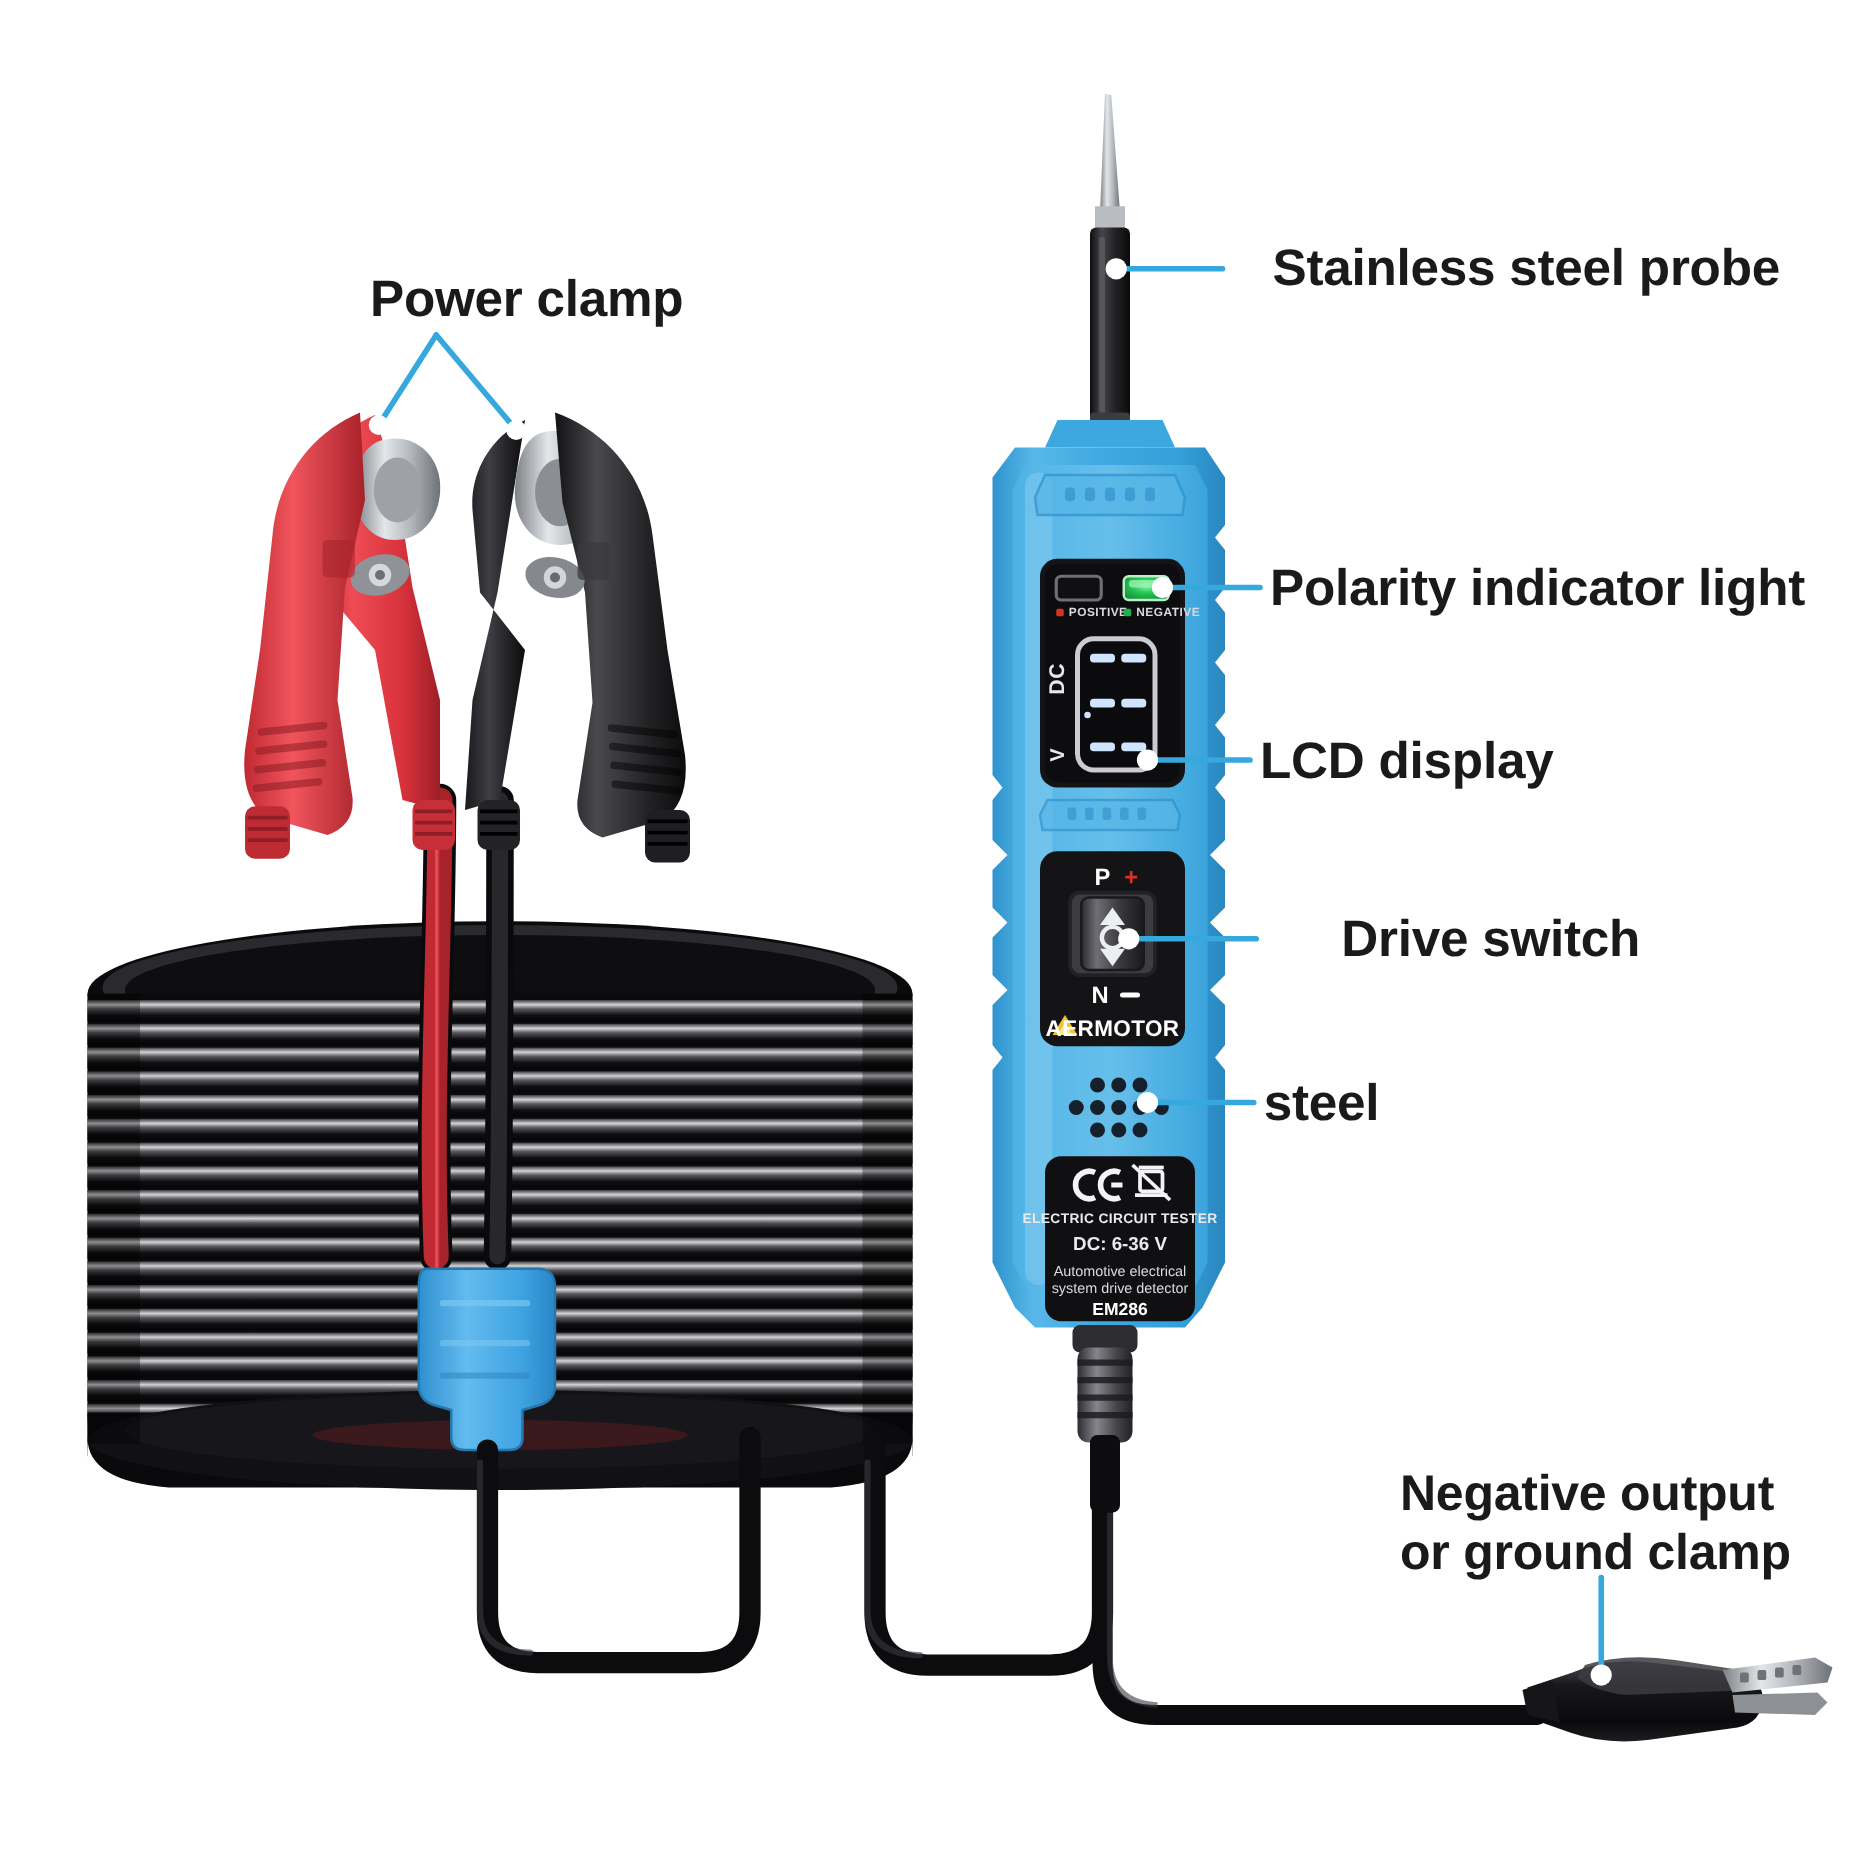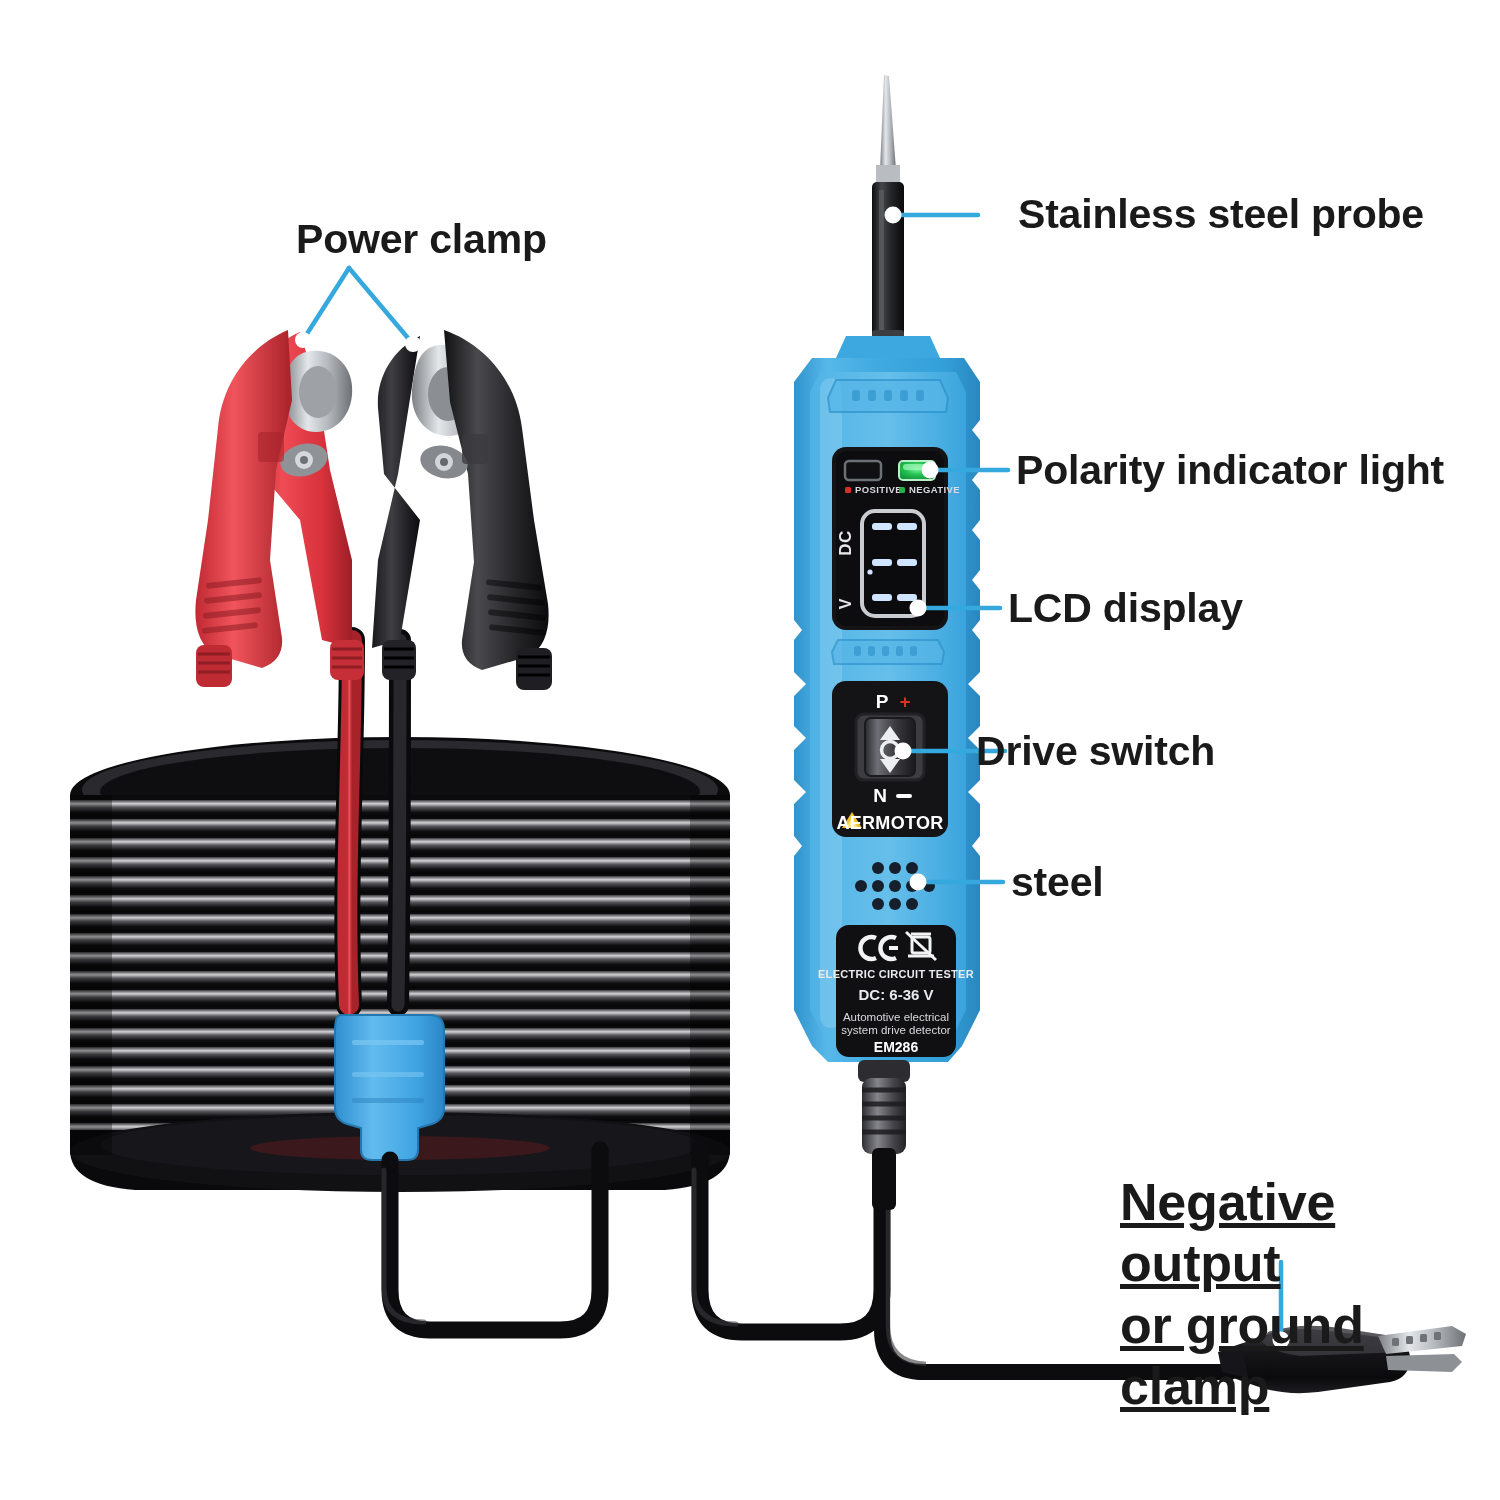--- a/index.html
+++ b/index.html
@@ -23,21 +23,21 @@
   }
   .callout {
     position: absolute;
     color: #1a1a1a;
     font-weight: 700;
     line-height: 1.18;
     white-space: pre-line;
     letter-spacing: -0.2px;
   }
   .callout.sz-lg { font-size: 41px; }
-  .callout.sz-md { font-size: 52px; text-decoration: underline; }
+  .callout.sz-md { font-size: 40px; }
 </style>
 </head>
 <body>
 
 <div id="stage">
 
   <svg id="art" viewBox="0 0 1500 1500">
     <defs>
       <linearGradient id="gBodyH" x1="0" y1="0" x2="1" y2="0">
         <stop offset="0" stop-color="#2f93cd"></stop>
@@ -470,20 +470,20 @@
   </svg>
 
   <div class="callout sz-lg" style="left:296px; top:215px;">Power clamp</div>
 
   <div class="callout sz-lg" style="left:990px; top:190px;margin-left:28px;">Stainless steel probe</div>
 
   <div class="callout sz-lg" style="left:1016px; top:446px;">Polarity indicator light</div>
 
   <div class="callout sz-lg" style="left:1008px; top:584px;">LCD display</div>
 
-  <div class="callout sz-lg" style="left:976px; top:727px;">Drive switch</div>
+  <div class="callout sz-lg" style="left:1073px; top:727px;">Drive switch</div>
 
   <div class="callout sz-lg" style="left:1011px; top:858px;">steel</div>
 
   <div class="callout sz-md" style="left:1120px; top:1172px;">Negative output
 or ground clamp</div>
 
 </div>
 
 </body></html>

